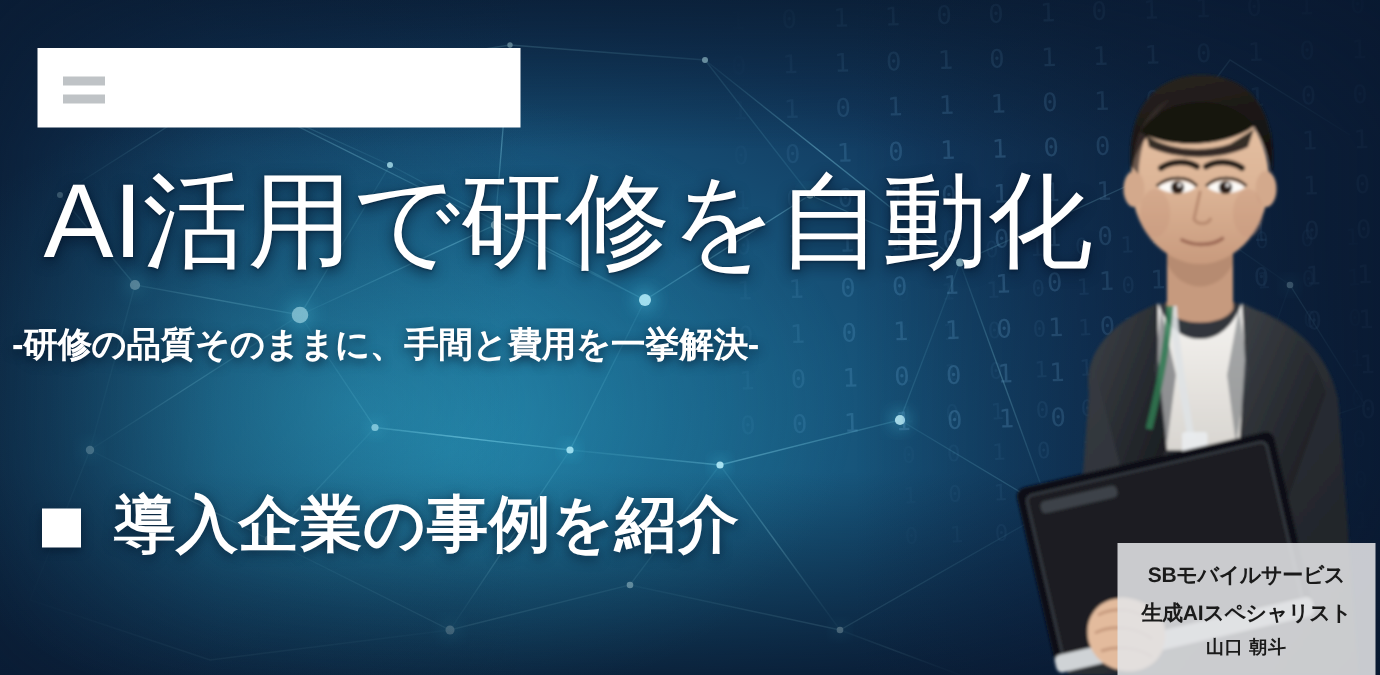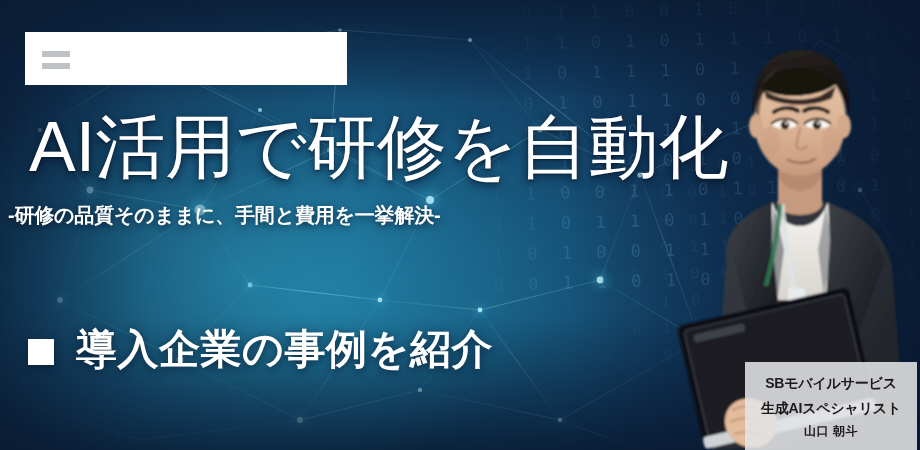--- a/index.html
+++ b/index.html
@@ -89,22 +89,22 @@
     font-size:70px; font-weight:400;
     color:#ffffff;
     letter-spacing:0px;
     line-height:1.02;
     white-space:nowrap;
     text-shadow:0 3px 9px rgba(4,18,38,0.78), 0 1px 2px rgba(4,18,38,0.6);
     z-index:5;
     margin-left:11px;
   }
   .subhead {
-    position:absolute; left:8px; top:202px;
-    font-size:20px; font-weight:700;
+    position:absolute; left:8px; top:214px;
+    font-size:23px; font-weight:700;
     color:#ffffff;
     letter-spacing:-0.2px;
     white-space:nowrap;
     text-shadow:0 2px 7px rgba(4,18,38,0.75);
     z-index:5;
   }
 
   
   .bullet-row {
     position:absolute; left:28px; top:322px;

